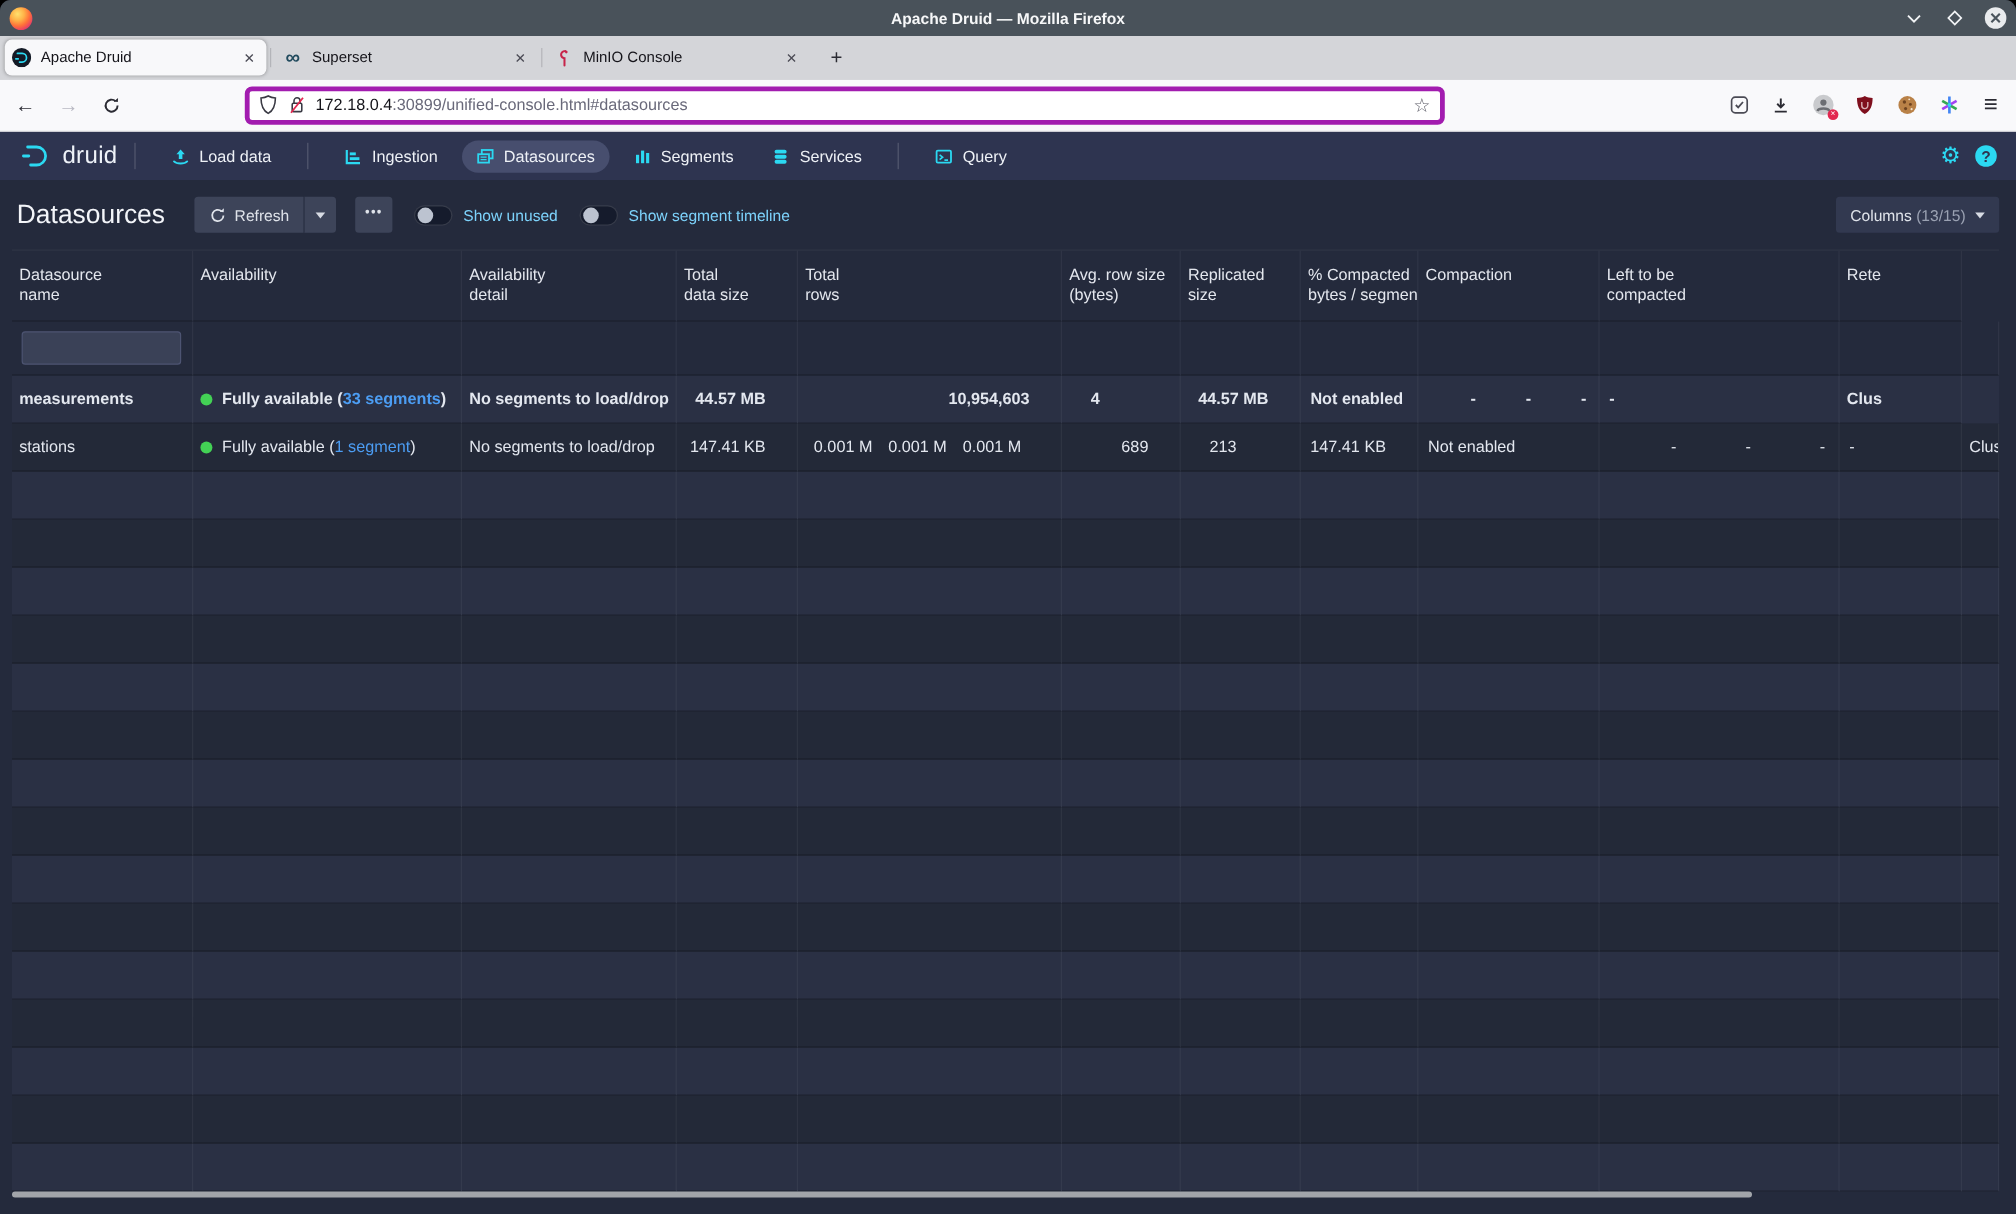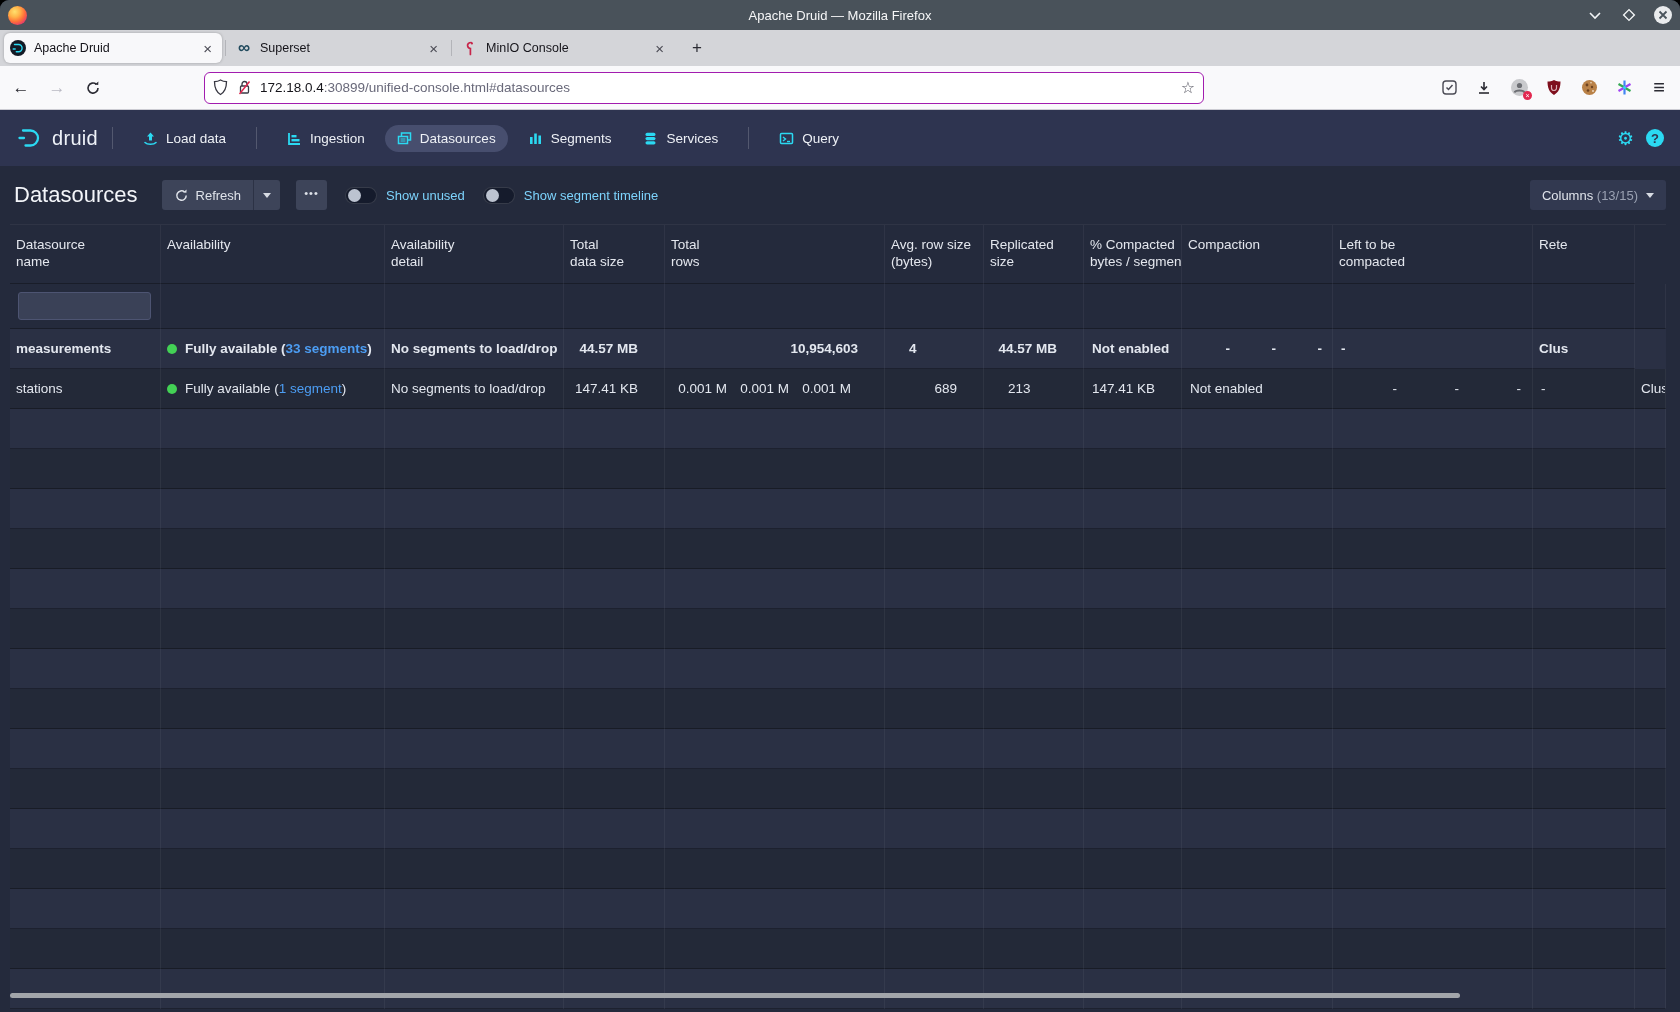--- a/index.html
+++ b/index.html
@@ -5,21 +5,21 @@
   * { margin:0; padding:0; box-sizing:border-box; }
   html,body { background:#000; }
   body { font-family:"Liberation Sans","DejaVu Sans",sans-serif; }
   .window { position:relative; width:1680px; height:1012px; overflow:hidden;
             border-radius:9px 9px 0 0; background:#242a3c; }
 
   
   .titlebar { height:30px; background:#49525a; display:flex; align-items:center; position:relative; }
   .ff-logo { width:19px; height:19px; margin-left:8px; border-radius:50%;
              background:radial-gradient(circle at 35% 30%, #ffe06e 0%, #ffb348 30%, #ff7139 55%, #e3366e 80%, #b5007f 100%); }
-  .win-title { position:absolute; left:0; right:0; text-align:center; color:#f6f7f8; font-size:13px; }
+  .win-title { position:absolute; left:0; right:0; text-align:center; color:#f6f7f8; font-size:13px;font-weight:bold; }
   .win-controls { position:absolute; right:6px; top:0; height:30px; display:flex; align-items:center; gap:12px; }
   .wc { width:22px; height:22px; display:flex; align-items:center; justify-content:center; }
 
   
   .tabbar { height:36px; background:#d4d5d9; display:flex; align-items:flex-end; padding-left:4px; }
   .tab { height:30px; width:218px; margin-bottom:3px; display:flex; align-items:center;
          padding:0 6px; border-radius:6px; color:#15141a; font-size:12.5px; position:relative; }
   .tab.active { background:#f8f8fa; box-shadow:0 0 3px rgba(0,0,0,.25); }
   .tab + .tab { margin-left:8px; }
   .tab .sep { position:absolute; left:-5px; width:1px; height:16px; background:#b3b4b9; }
@@ -28,35 +28,35 @@
   .tab-close { color:#4b4b55; font-size:15px; padding:0 4px; }
   .superset-glyph { font-size:17px; font-weight:bold; color:#224b5e; line-height:16px; }
   .newtab { width:30px; height:30px; margin:0 0 3px 8px; display:flex; align-items:center; justify-content:center;
             font-size:17px; color:#2b2b33; border-radius:4px; }
 
   
   .btoolbar { height:44px; background:#f9f9fb; border-bottom:1px solid #ccccd3; display:flex; align-items:center; }
   .nav-arrow { width:30px; height:30px; display:flex; align-items:center; justify-content:center;
                font-size:17px; color:#2b2b33; margin-left:6px; border-radius:4px; }
   .nav-arrow.disabled { color:#b9b9c3; }
-  .urlbar { width:1000px; height:32px; margin-left:96px; background:#ffffff; border:1px solid #a21caf;
+  .urlbar { width:1000px; height:32px; margin-left:96px; background:#ffffff; border:4px solid #a21caf;
             border-radius:6px; display:flex; align-items:center; padding:0 8px; }
   .urlbar .txt { font-size:13.5px; margin-left:8px; white-space:nowrap; }
   .urlbar .host { color:#15141a; }
   .urlbar .rest { color:#69697a; }
   .urlbar .spacer { flex:1; }
   .star { color:#5b5b66; font-size:16px; }
   .btb-icons { display:flex; align-items:center; gap:13px; margin-left:auto; margin-right:10px; }
   .btb-ic { width:22px; height:22px; display:flex; align-items:center; justify-content:center; position:relative; }
   .badge { position:absolute; right:-2px; bottom:-1px; width:9px; height:9px; border-radius:50%;
            background:#e22850; color:#fff; font-size:7px; line-height:9px; text-align:center; }
   .hamburger { color:#2b2b33; font-size:20px; font-weight:bold; }
 
   
-  .dnav { height:56px; background:#2e3450; display:flex; align-items:center; color:#eef1f6; }
+  .dnav { height:40px; background:#2e3450; display:flex; align-items:center; color:#eef1f6; }
   .brand { display:flex; align-items:center; margin-left:16px; }
   .brand-text { font-size:20px; color:#eef2f8; margin-left:6px; letter-spacing:.3px; }
   .vdiv { width:1px; height:22px; background:rgba(255,255,255,.18); margin:0 14px; }
   .dnav-item { display:flex; align-items:center; gap:8px; padding:6px 12px; border-radius:16px;
                font-size:13.5px; margin:0 4px; white-space:nowrap; }
   .dnav-item.active { background:#474e6e; }
   .dnav-right { margin-left:auto; display:flex; align-items:center; gap:12px; margin-right:16px; }
   .gear { color:#2bd9f2; font-size:19px; }
   .help { width:18px; height:18px; border-radius:50%; background:#2bd9f2; color:#2e3450;
           font-size:13px; font-weight:bold; display:flex; align-items:center; justify-content:center; }

